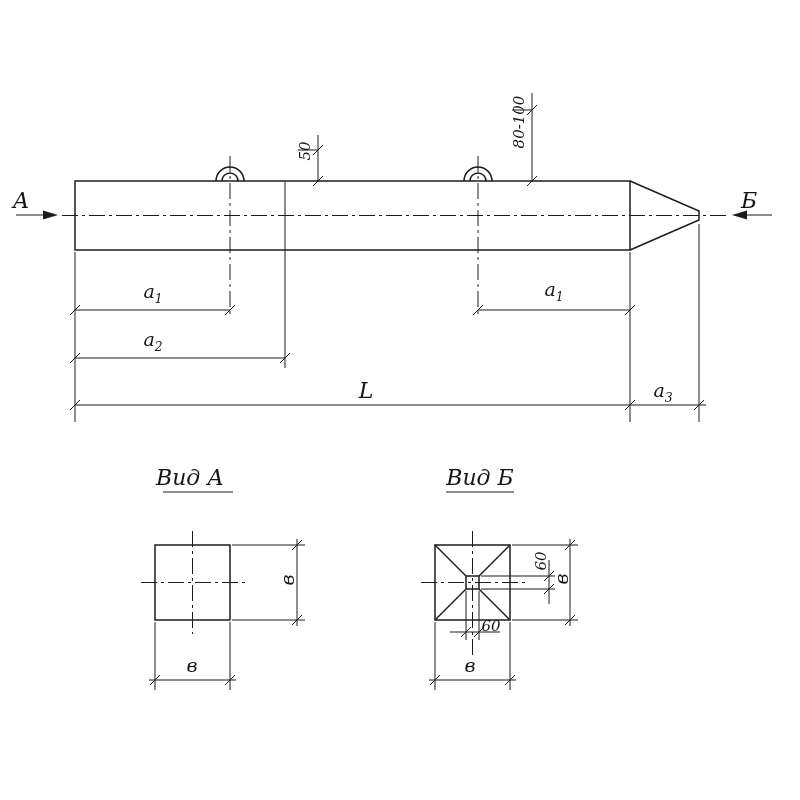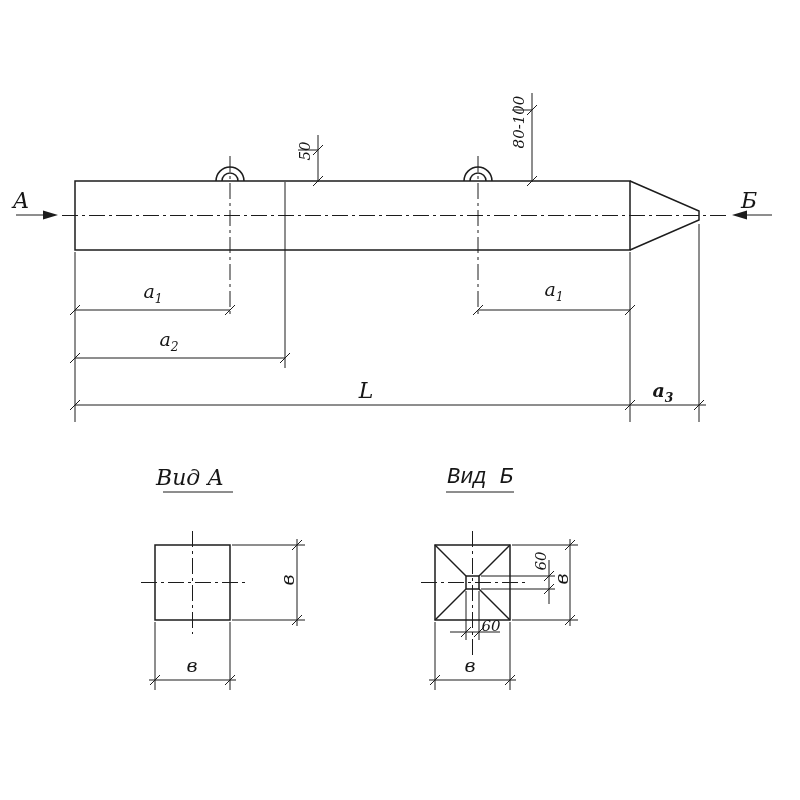--- a/index.html
+++ b/index.html
@@ -139,29 +139,29 @@
       <line class="dim" x1="430" y1="685" x2="440" y2="675"></line>
       <line class="dim" x1="505" y1="685" x2="515" y2="675"></line>
     </g>
   </svg>
 
   <div class="lbl sz-lg" style="left:21px;top:201px;">А</div>
   <div class="lbl sz-lg" style="left:749px;top:201px;">Б</div>
 
   <div class="lbl sz-md" style="left:153px;top:294px;"><span>а</span><sub>1</sub></div>
   <div class="lbl sz-md" style="left:554px;top:292px;"><span>а</span><sub>1</sub></div>
-  <div class="lbl sz-md" style="left:169px;top:342px;"><span>а</span><sub>2</sub></div>
+  <div class="lbl sz-md" style="left:153px;top:342px;"><span>а</span><sub>2</sub></div>
   <div class="lbl sz-lg" style="left:366px;top:391px;">L</div>
-  <div class="lbl sz-md" style="left:663px;top:393px;font-weight:bold;"><span>а</span><sub>3</sub></div>
+  <div class="lbl sz-md" style="left:663px;top:393px;"><span>а</span><sub>3</sub></div>
 
   <div class="lbl sz-sm rot" style="left:305px;top:151px;">50</div>
   <div class="lbl sz-sm rot" style="left:519px;top:122px;">80-100</div>
 
   <div class="lbl sz-lg" style="left:190px;top:478px;">Вид А</div>
-  <div class="lbl sz-lg" style="left:480px;top:478px;font-family:Liberation Mono, monospace;">Вид Б</div>
+  <div class="lbl sz-lg" style="left:480px;top:478px;">Вид Б</div>
 
   <div class="lbl sz-md rot" style="left:287px;top:580px;">в</div>
   <div class="lbl sz-md" style="left:192px;top:665px;">в</div>
 
   <div class="lbl sz-sm rot" style="left:541px;top:561px;">60</div>
   <div class="lbl sz-md rot" style="left:561px;top:579px;">в</div>
   <div class="lbl sz-sm" style="left:491px;top:626px;">60</div>
   <div class="lbl sz-md" style="left:470px;top:665px;">в</div>
 
 </div>

